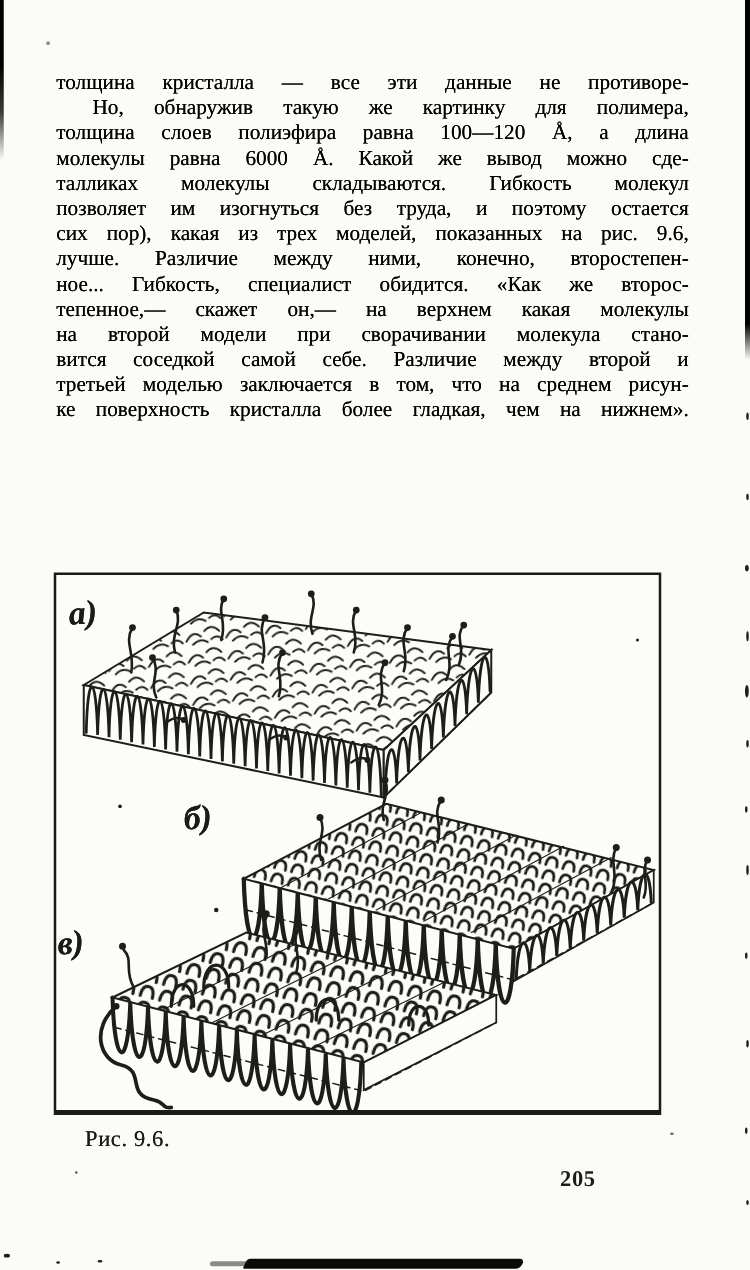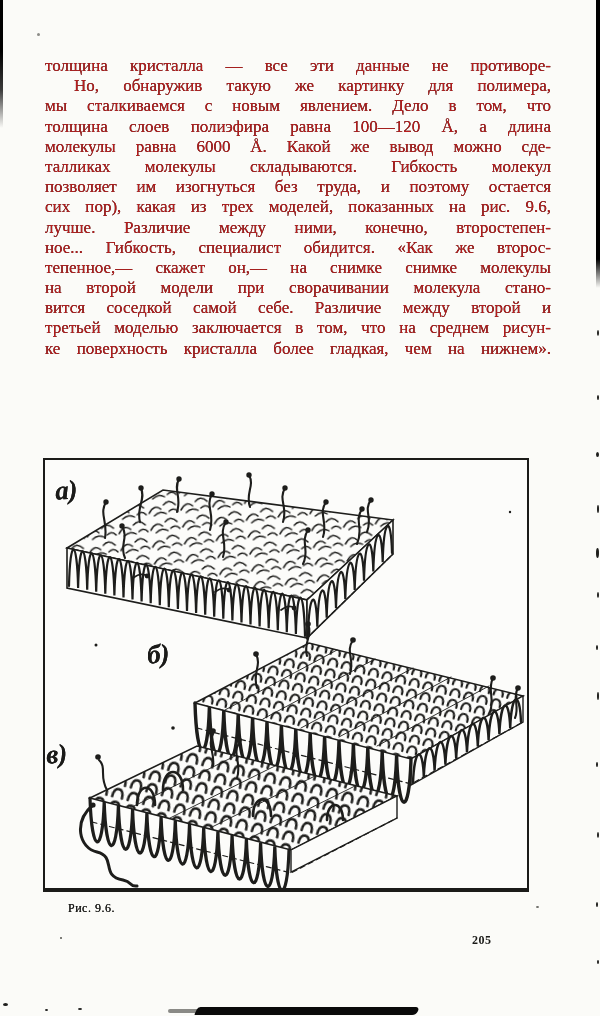--- a/index.html
+++ b/index.html
@@ -5,44 +5,44 @@
   html,body{margin:0;padding:0;}
   .page{
     position:relative; width:600px; height:1016px;
     background:#fbfbf8; overflow:hidden;
     font-family:"Liberation Serif", serif; color:#161614;
   }
   .textblock{ position:absolute; left:45px; top:56px; width:506px; }
   .line{
     font-size:17px; line-height:20.2px; height:20.2px;
     text-align:justify; text-align-last:justify;
-    white-space:normal; color:#b91c1c;
+    white-space:normal; color:#000000;
     text-shadow:0 0 .4px #161614;
   }
   .line.lastline{ text-align-last:auto; }
   .line.indent{ padding-left:29px; }
   .figure-box{
     position:absolute; left:43px; top:458px; width:482px; height:428px;
     border:2px solid #1b1b19; border-bottom-width:4px; background:#fcfcfa;
   }
   .figure-box svg{ position:absolute; left:0; top:0; }
   .fig-label{
     position:absolute; font-style:italic; font-weight:bold;
     font-size:27px; line-height:28px; color:#1b1b19;
     text-shadow:0 0 .5px #1b1b19;
   }
   .fig-label.la{ left:10px; top:16px; transform:rotate(-4deg);}
   .fig-label.lb{ left:102px; top:180px; transform:rotate(-4deg);}
   .fig-label.lv{ left:1px;  top:280px; transform:rotate(-4deg);}
   .caption{
-    position:absolute; left:68px; top:901px; font-size:12px;
+    position:absolute; left:68px; top:901px; font-size:18px;
     letter-spacing:.5px; color:#1b1b19; text-shadow:0 0 .4px #1b1b19;
   }
   .page-number{
-    position:absolute; left:472px; top:933px; font-size:12px; font-weight:bold;
+    position:absolute; left:448px; top:933px; font-size:18px; font-weight:bold;
     letter-spacing:.5px; color:#1b1b19;
   }
   .artifact{ position:absolute; background:#0a0a0a; }
   .edge-left{ left:0; top:0; width:3px; height:128px;
     background:linear-gradient(#000 0 40%, #3a3a3a 70%, rgba(0,0,0,0)); }
   .edge-right{ left:596px; top:0; width:4px; height:288px;
     background:linear-gradient(#000 0 90%, rgba(0,0,0,0)); }
   .smudge-main{ left:196px; top:1007px; width:222px; height:8px;
     border-radius:4px 6px 6px 2px; transform:skewX(-25deg); }
   .smudge-lead{ left:168px; top:1009px; width:32px; height:4px;
@@ -50,29 +50,28 @@
   .speck{ position:absolute; background:#1e1e1c; border-radius:50%; }
 </style>
 </head>
 <body>
 
 <div class="page">
 
   <div class="textblock">
     <div class="line">толщина кристалла — все эти данные не противоре-</div>
     <div class="line indent">Но, обнаружив такую же картинку для полимера,</div>
-    <div class="line">мы сталкиваемся с новым явлением. Дело в том, что</div>
     <div class="line">толщина слоев полиэфира равна 100—120 Å, а длина</div>
     <div class="line">молекулы равна 6000 Å. Какой же вывод можно сде-</div>
     <div class="line">талликах молекулы складываются. Гибкость молекул</div>
     <div class="line">позволяет им изогнуться без труда, и поэтому остается</div>
     <div class="line">сих пор), какая из трех моделей, показанных на рис. 9.6,</div>
     <div class="line">лучше. Различие между ними, конечно, второстепен-</div>
     <div class="line">ное... Гибкость, специалист обидится. «Как же второс-</div>
-    <div class="line">тепенное,— скажет он,— на снимке снимке молекулы</div>
+    <div class="line">тепенное,— скажет он,— на верхнем какая молекулы</div>
     <div class="line">на второй модели при сворачивании молекула стано-</div>
     <div class="line">вится соседкой самой себе. Различие между второй и</div>
     <div class="line">третьей моделью заключается в том, что на среднем рисун-</div>
     <div class="line">ке поверхность кристалла более гладкая, чем на нижнем».</div>
   </div>
 
   <div class="figure-box">
     <svg width="482" height="428" viewBox="0 0 482 428">
       <defs>
         <pattern id="scrA" patternUnits="userSpaceOnUse" width="32" height="17" patternTransform="rotate(-6)">

